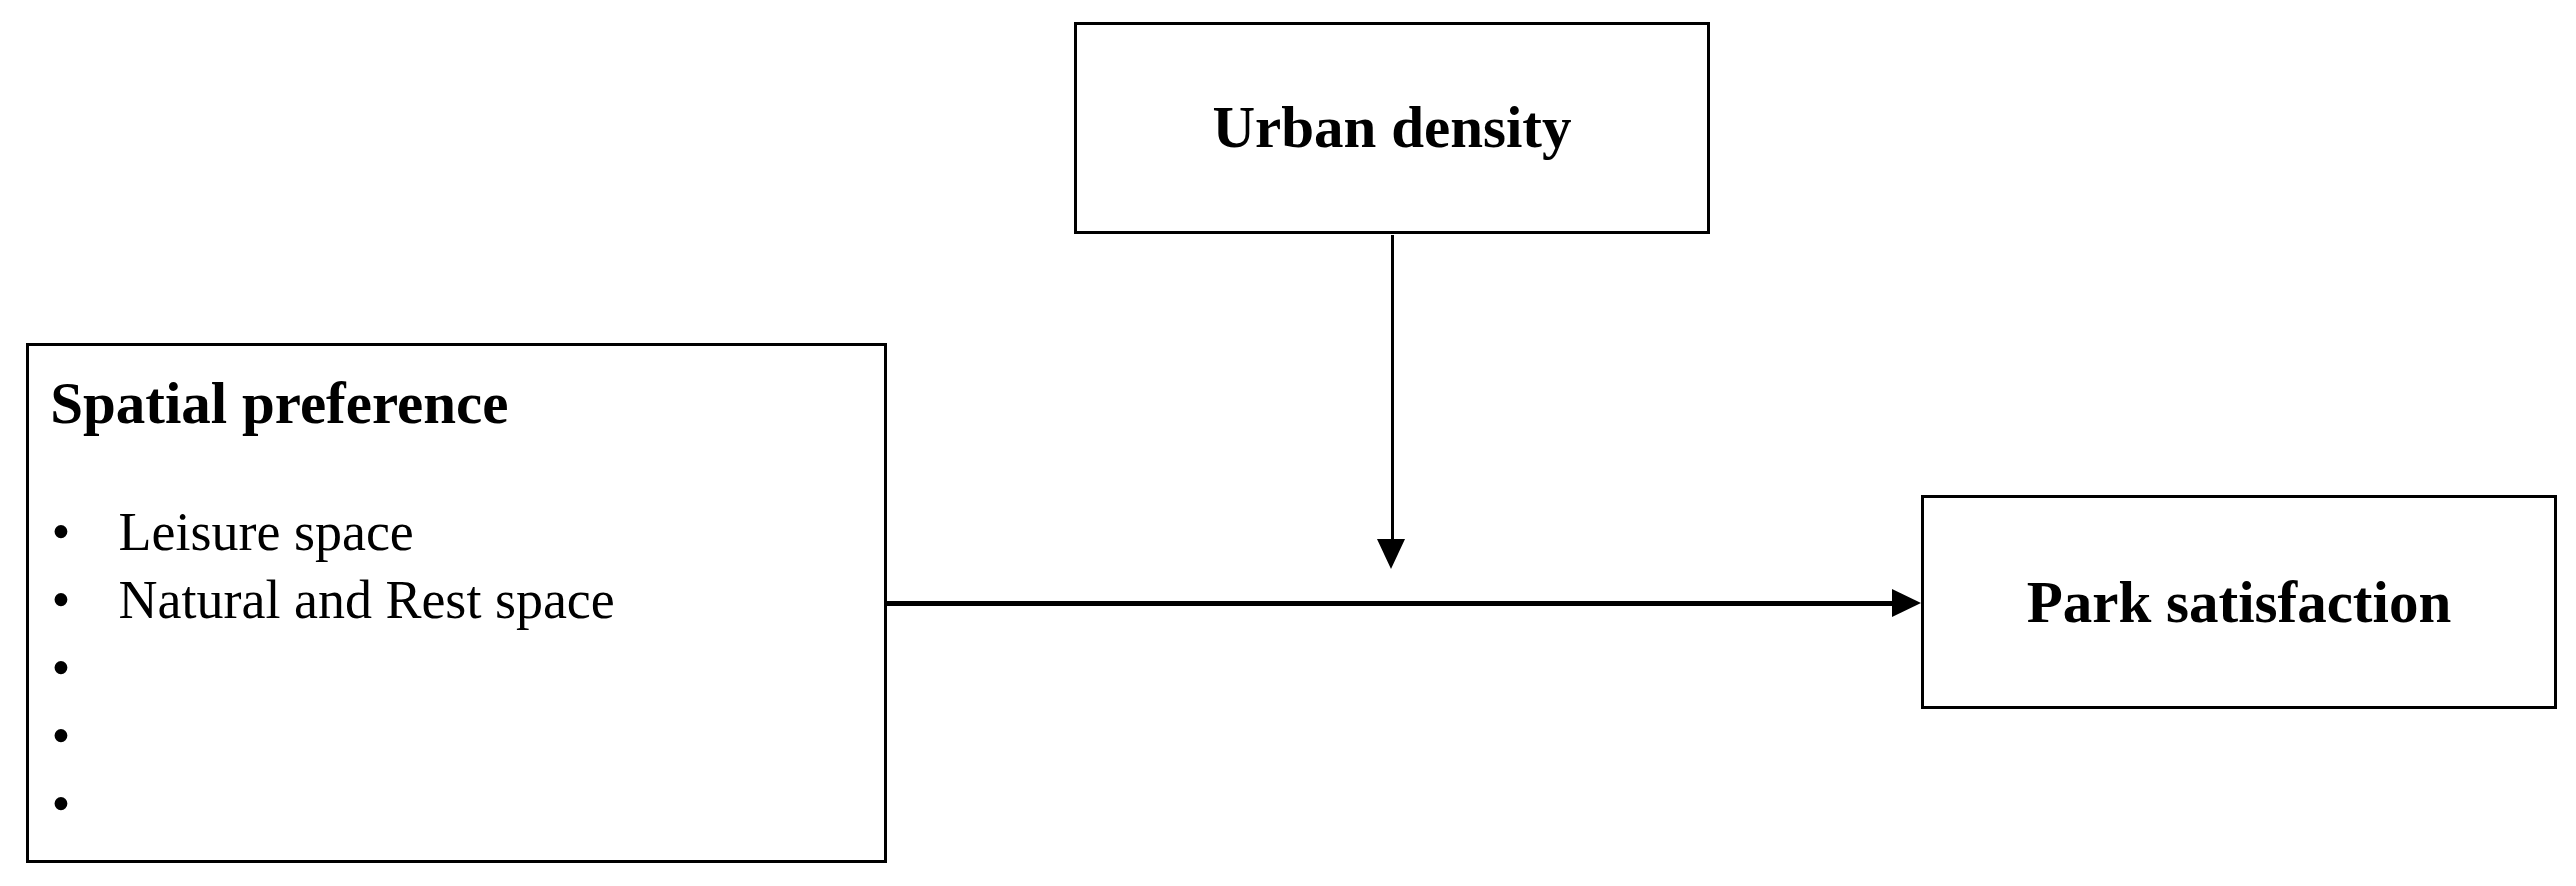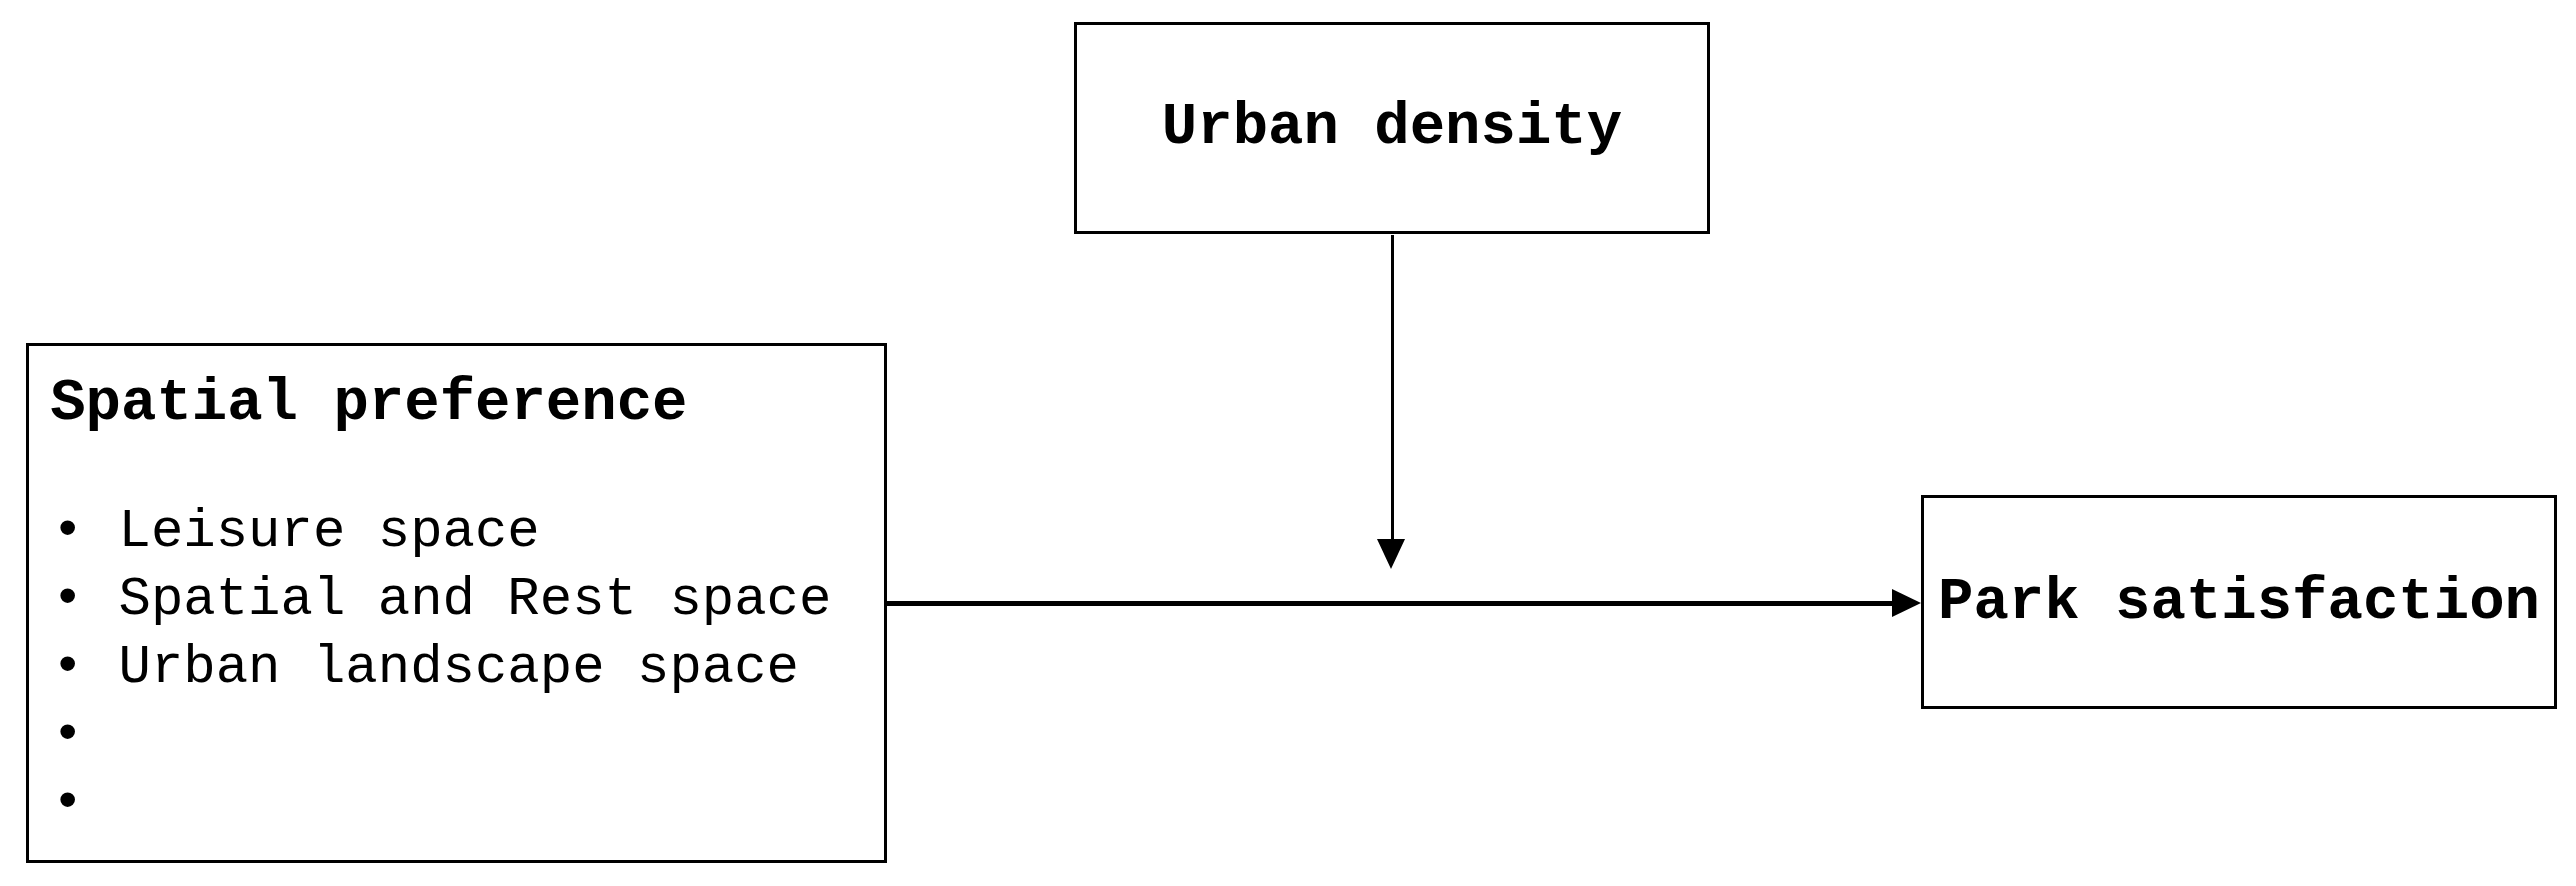--- a/index.html
+++ b/index.html
@@ -1,20 +1,20 @@
 <!DOCTYPE html>
 <html style="--line-color: #000000; --bg-color: #ffffff; --text-color: #000000;font-size:12.4px"><head>
 <meta charset="utf-8">
 <style>
   :root{
     --line-color:#000000;
     --bg-color:#ffffff;
     --text-color:#000000;
   }
-  *{margin:0;padding:0;box-sizing:border-box;font-family:Liberation Mono, monospace;}
+  *{margin:0;padding:0;box-sizing:border-box;}
   html,body{
     width:2576px;height:886px;
     background:var(--bg-color);
     font-family:"Liberation Serif", serif;
     color:var(--text-color);
   }
   .canvas{
     position:relative;
     width:2576px;height:886px;
     background:var(--bg-color);
@@ -101,25 +101,24 @@
 
   <div class="box box-spatial">
     <span class="box-title">Spatial preference</span>
     <ul class="bullet-list">
       <li>
         <span class="bullet">•</span>
         <span>Leisure space</span>
       </li>
       <li>
         <span class="bullet">•</span>
-        <span>Spatial and Rest space</span>
+        <span>Natural and Rest space</span>
       </li>
       <li>
         <span class="bullet">•</span>
-        <span>Urban landscape space</span>
       </li>
       <li>
         <span class="bullet">•</span>
       </li>
       <li>
         <span class="bullet">•</span>
       </li>
     </ul>
   </div>
 

